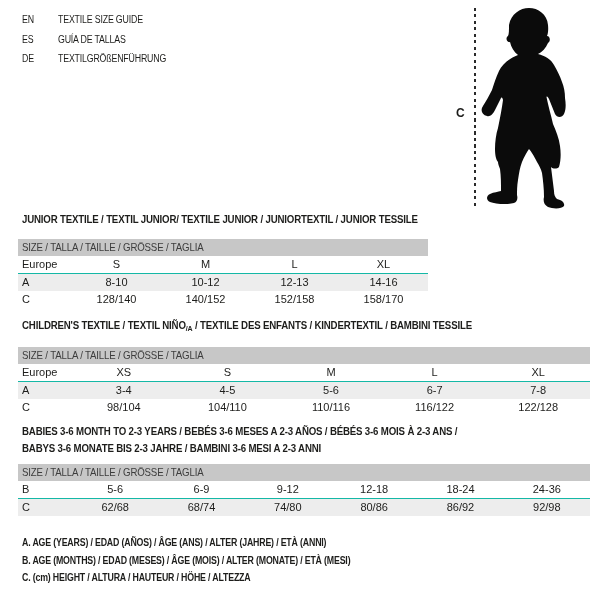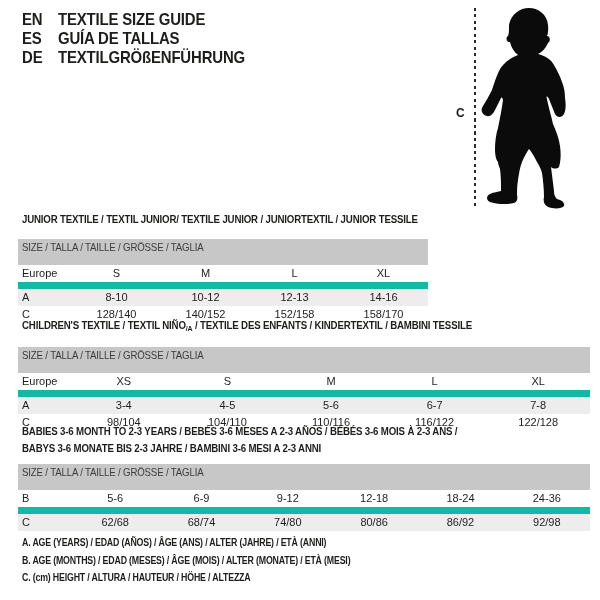--- a/index.html
+++ b/index.html
@@ -3,43 +3,43 @@
 <meta charset="utf-8">
 <style>
   html,body{margin:0;padding:0;}
   body{font-family:"Liberation Sans", sans-serif; background:#ffffff;}
   #canvas{position:relative;width:600px;height:600px;background:#ffffff;overflow:hidden;color:#1d1d1b;}
 
   .condensed{display:inline-block;white-space:nowrap;transform:scaleX(0.88);transform-origin:0 50%;letter-spacing:-0.2px;}
 
   
   .lang-block{position:absolute;left:22px;top:10px;}
-  .lang-row{display:flex;height:19.4px;align-items:center;font-weight:bold;font-size:17px;}
+  .lang-row{display:flex;height:19.4px;align-items:center;font-weight:normal;font-size:10px;}
   .lang-code{width:36px;flex:none;}
 
   
   .dash-line{position:absolute;left:474px;top:8px;width:2px;height:200px;
     background:repeating-linear-gradient(180deg,#2a2a2a 0 3px,transparent 3px 6.5px);}
   .height-label{position:absolute;left:456px;top:106px;font-size:12px;font-weight:bold;}
   .baby-svg{position:absolute;left:478px;top:3px;}
 
   
   .sec-title{position:absolute;left:22px;font-size:11px;font-weight:bold;white-space:nowrap;}
   .t-sub{font-size:8px;vertical-align:-2px;}
 
   
   .sztable{position:absolute;left:18px;font-size:11px;}
   .t1{width:410px;top:239px;}
   .t2{width:572px;top:347px;}
   .t3{width:572px;top:464px;}
-  .bar{height:26px;line-height:17px;background:#c7c7c7;color:#3c3c3c;padding-left:4px;}
+  .bar{height:17px;line-height:17px;background:#c7c7c7;color:#3c3c3c;padding-left:4px;}
   .trow{display:flex;height:17px;line-height:17px;}
   .tlabel{width:50px;flex:none;padding-left:4px;}
   .tcell{flex:1;text-align:center;}
-  .row-first{border-bottom:7px solid #14b8a6;}
+  .row-first{border-bottom:1px solid #14b8a6;}
   .row-shade{background:#ededed;}
 
   
   .legend{position:absolute;left:22px;top:534px;font-size:10px;font-weight:bold;}
   .legend-line{height:17.6px;line-height:17.6px;}
 </style>
 </head>
 <body>
 
 <div id="canvas">

